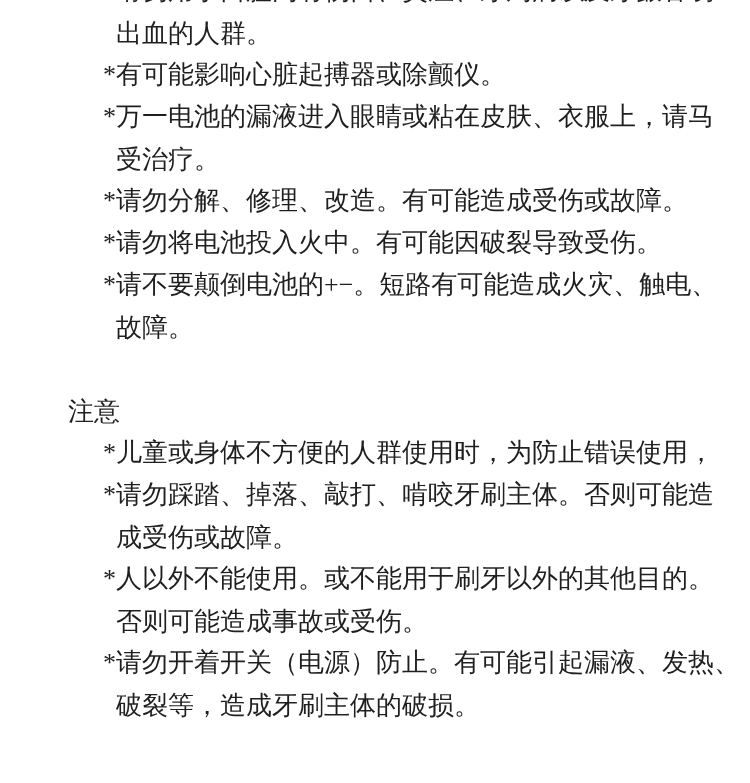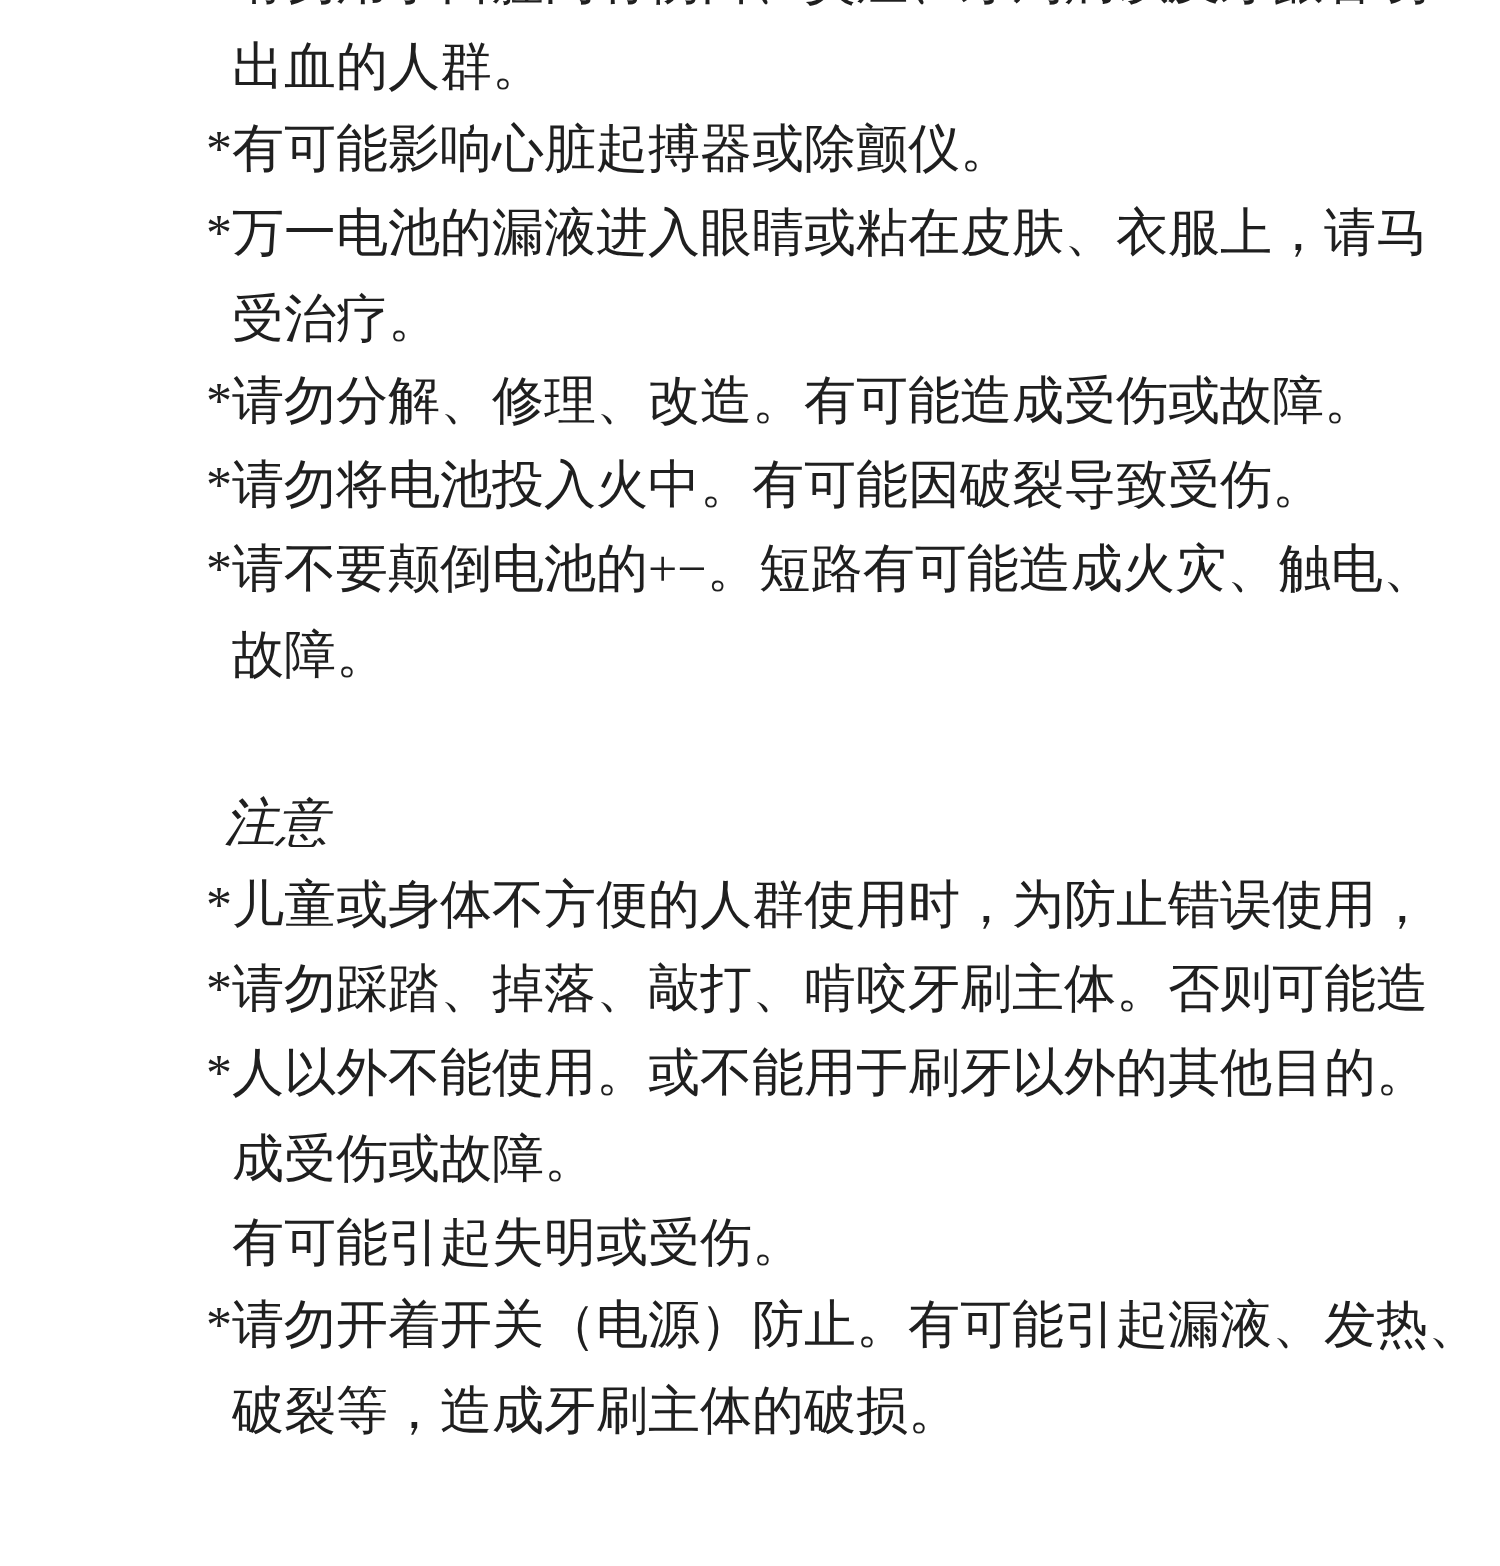--- a/index.html
+++ b/index.html
@@ -28,39 +28,38 @@
     padding-left: 116px;
     white-space: nowrap;
     letter-spacing: 0px;
   }
   
   .bullet {
     text-indent: -13px;
     font-family: Liberation Serif, serif;
   }
   .heading {
-    padding-left: 112px;
-    font-style: italic;
+    padding-left: 68px;
   }
 </style>
 </head>
 <body>
 
 <div class="manual-page">
   <div class="line bullet">*请勿用于口腔内有伤口、炎症、牙周病以及牙龈容易</div>
   <div class="line">出血的人群。</div>
   <div class="line bullet">*有可能影响心脏起搏器或除颤仪。</div>
   <div class="line bullet">*万一电池的漏液进入眼睛或粘在皮肤、衣服上，请马</div>
   <div class="line">受治疗。</div>
   <div class="line bullet">*请勿分解、修理、改造。有可能造成受伤或故障。</div>
   <div class="line bullet">*请勿将电池投入火中。有可能因破裂导致受伤。</div>
   <div class="line bullet">*请不要颠倒电池的+−。短路有可能造成火灾、触电、</div>
   <div class="line">故障。</div>
   <div class="line"></div>
   <div class="line heading">注意</div>
   <div class="line bullet">*儿童或身体不方便的人群使用时，为防止错误使用，</div>
   <div class="line bullet">*请勿踩踏、掉落、敲打、啃咬牙刷主体。否则可能造</div>
+  <div class="line">成受伤或故障。</div>
   <div class="line bullet">*人以外不能使用。或不能用于刷牙以外的其他目的。</div>
-  <div class="line">成受伤或故障。</div>
-  <div class="line">有可能引起失明或受伤。</div>
+  <div class="line">否则可能造成事故或受伤。</div>
   <div class="line bullet">*请勿开着开关（电源）防止。有可能引起漏液、发热、</div>
   <div class="line">破裂等，造成牙刷主体的破损。</div>
 </div>
 
 </body></html>

